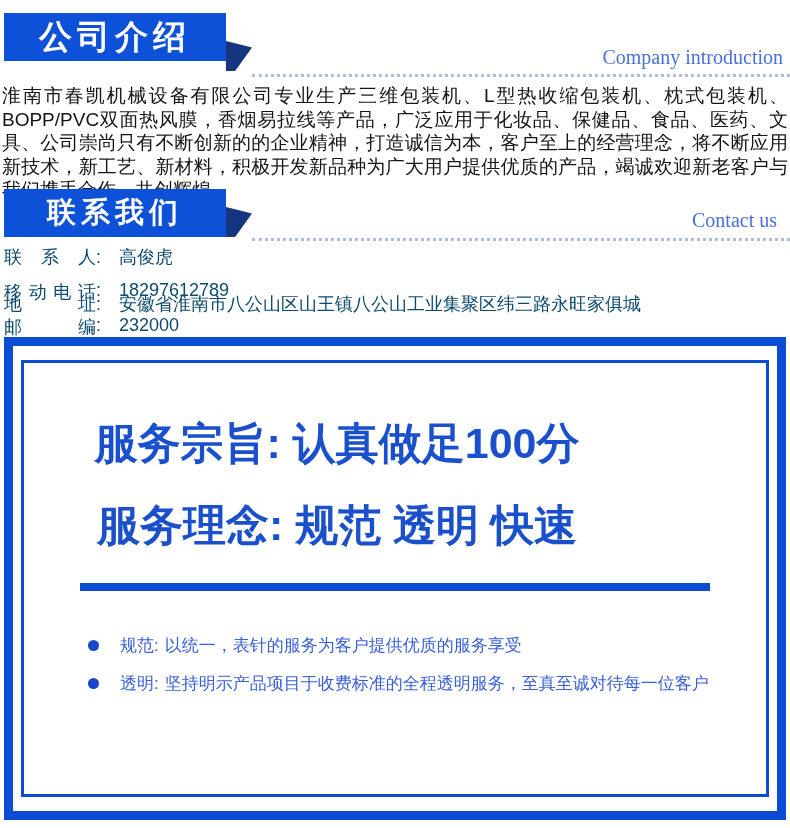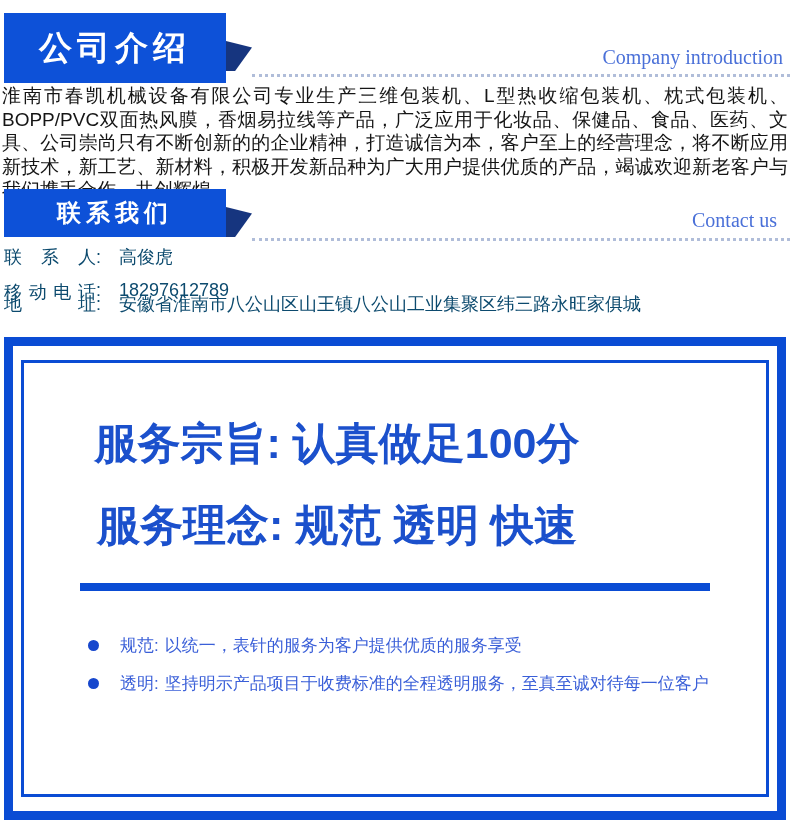--- a/index.html
+++ b/index.html
@@ -8,22 +8,22 @@
     position:relative; width:790px; height:828px; margin:0 auto;
     background:#ffffff; overflow:hidden;
     font-family:"Liberation Sans", sans-serif;
   }
   
   .banner {
     position:absolute; left:4px; background:#0d51d8; color:#ffffff;
     display:flex; align-items:center; justify-content:center;
     font-weight:bold; letter-spacing:5px;
   }
-  .banner-1 { top:13px; width:222px; height:70px; font-size:33px; }
-  .banner-2 { top:189px; width:222px; height:48px; font-size:24px; }
+  .banner-1 { top:13px; width:222px; height:48px; font-size:33px; }
+  .banner-2 { top:189px; width:222px; height:48px; font-size:29px; }
   .banner-tail {
     position:absolute; width:26px; height:30px; background:#16357f;
     clip-path:polygon(0 0, 100% 22%, 35% 100%, 0 100%);
   }
   .tail-1 { left:226px; top:41px; }
   .tail-2 { left:226px; top:207px; }
   .banner-en {
     position:absolute; color:#4a70d8; font-size:20px; font-weight:normal;font-family:Liberation Serif, serif;
   }
   .en-1 { top:46px; right:7px; }
@@ -106,20 +106,23 @@
 
   <div class="contact-row row-0">
     <span class="c-label">联系人</span><span class="c-colon">:</span><span class="c-value">高俊虎</span>
   </div>
   <div class="contact-row row-1">
     <span class="c-label">移动电话</span><span class="c-colon">:</span><span class="c-value">18297612789</span>
   </div>
   <div class="contact-row row-2">
     <span class="c-label">地址</span><span class="c-colon">:</span><span class="c-value">安徽省淮南市八公山区山王镇八公山工业集聚区纬三路永旺家俱城</span>
   </div>
+  <div class="contact-row row-3">
+    <span class="c-label">邮编</span><span class="c-colon">:</span><span class="c-value">232000</span>
+  </div>
 
   <div class="outer-box"></div>
   <div class="inner-box"></div>
 
   <div class="headline headline-1">服务宗旨: 认真做足100分</div>
   <div class="headline headline-2">服务理念: 规范 透明 快速</div>
   <div class="divider"></div>
 
   <div class="svc-item svc-0">
     <span class="svc-dot"></span>

